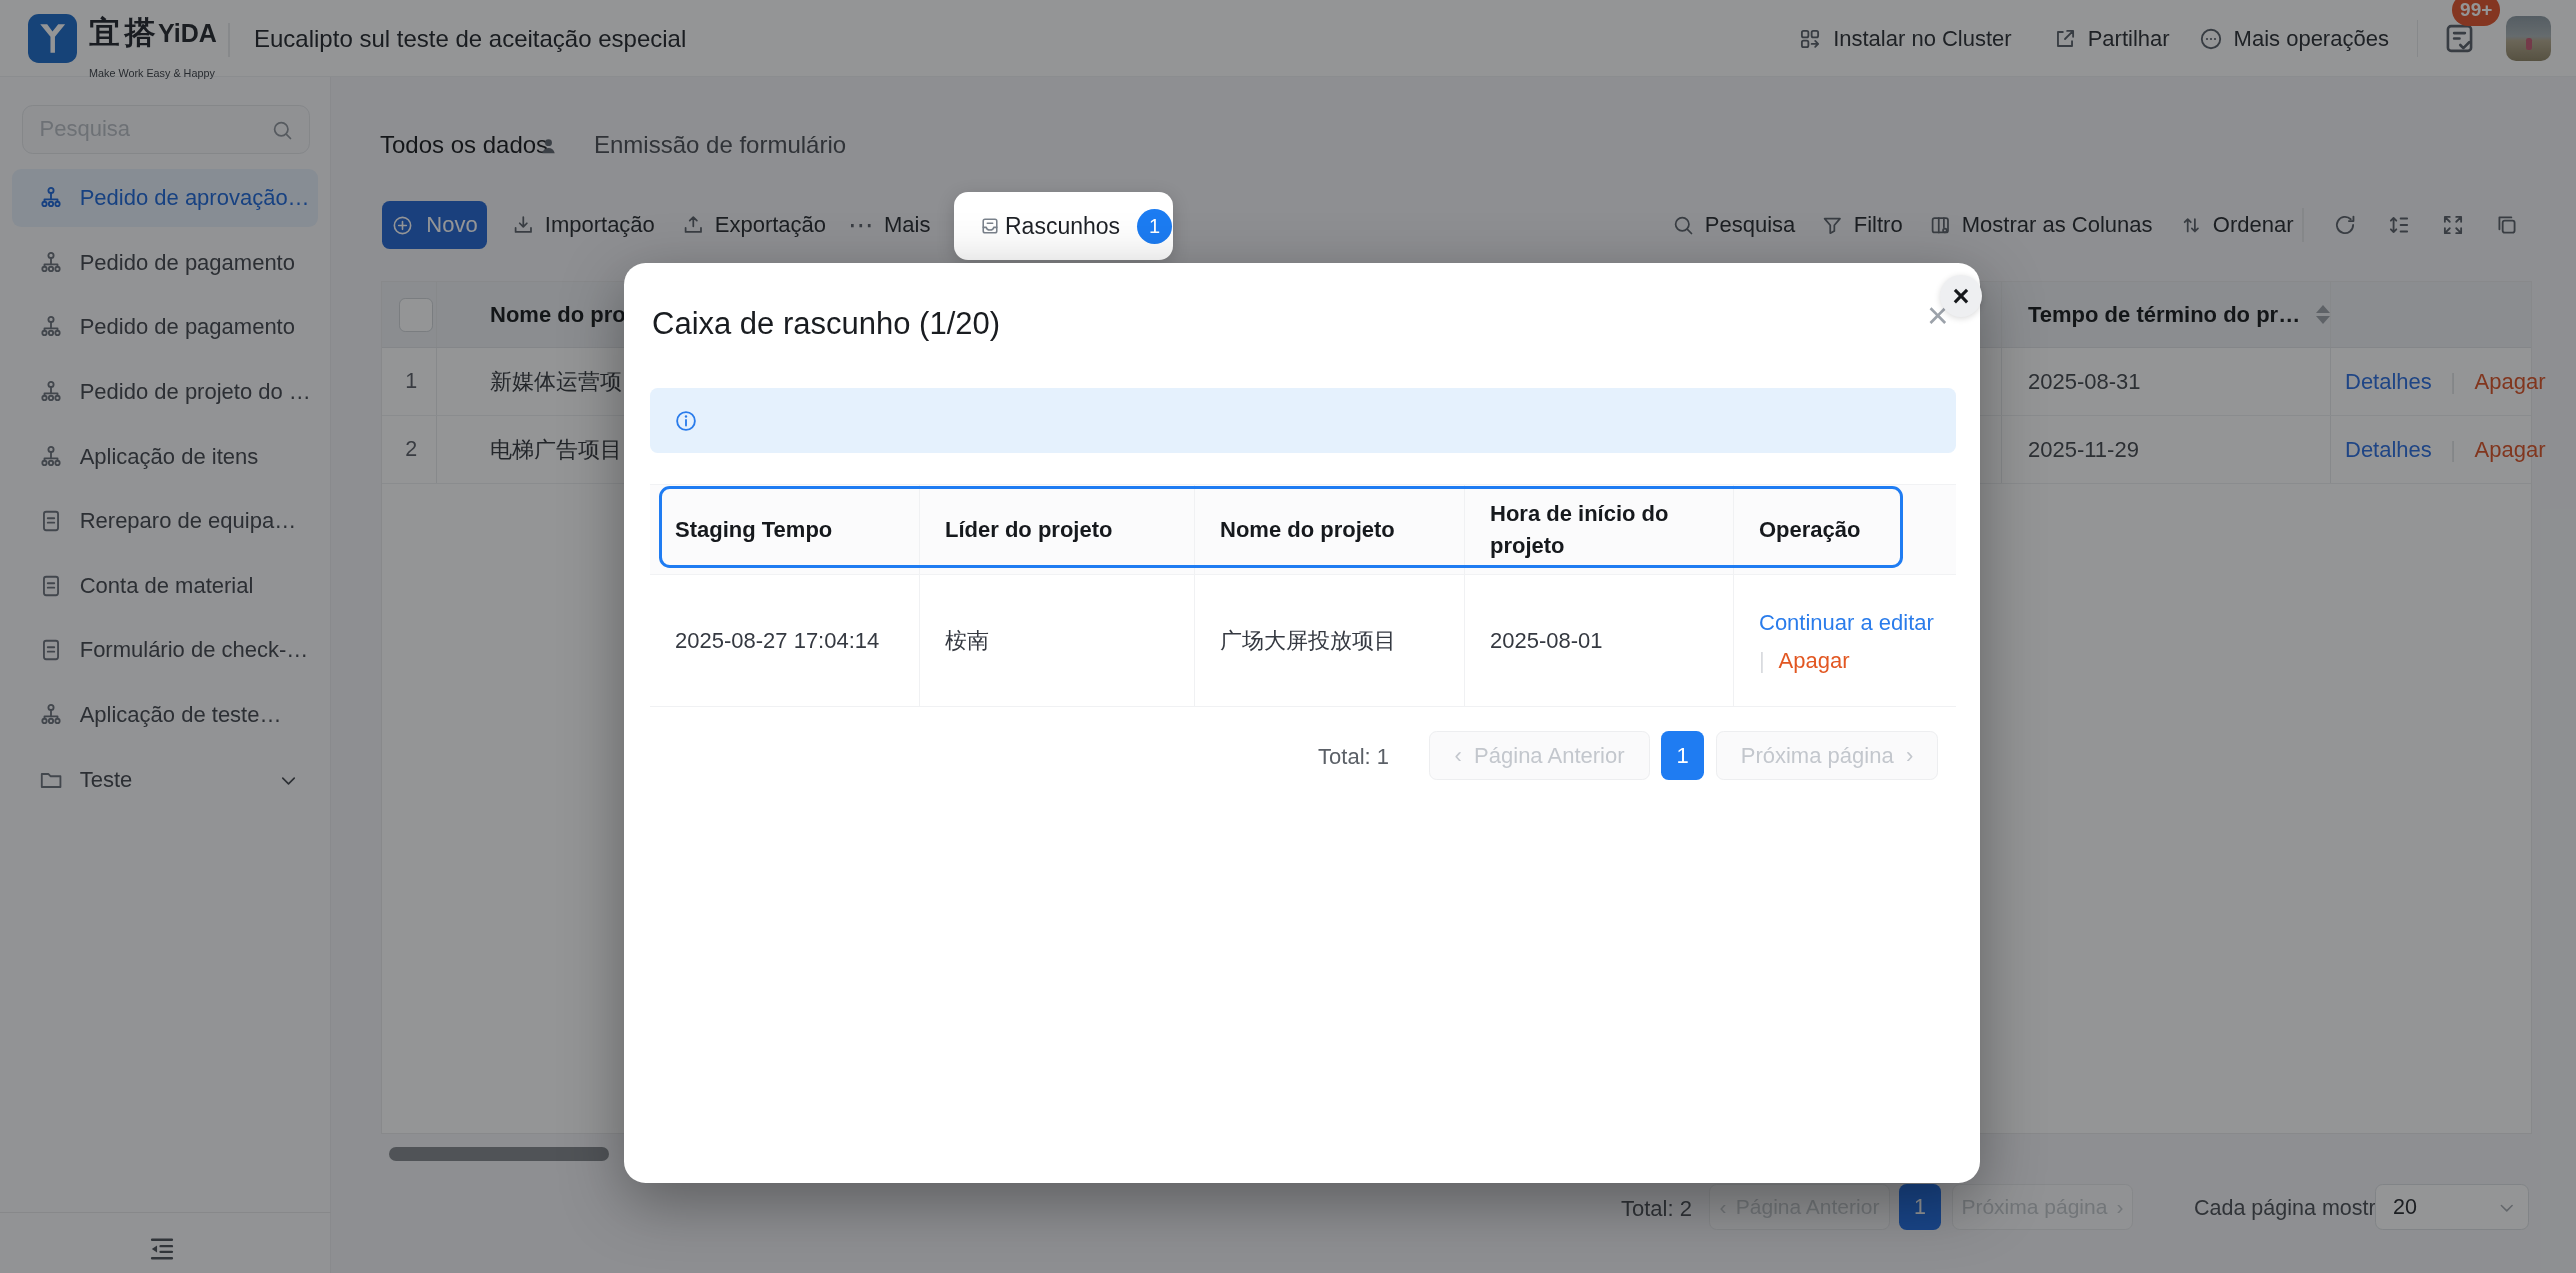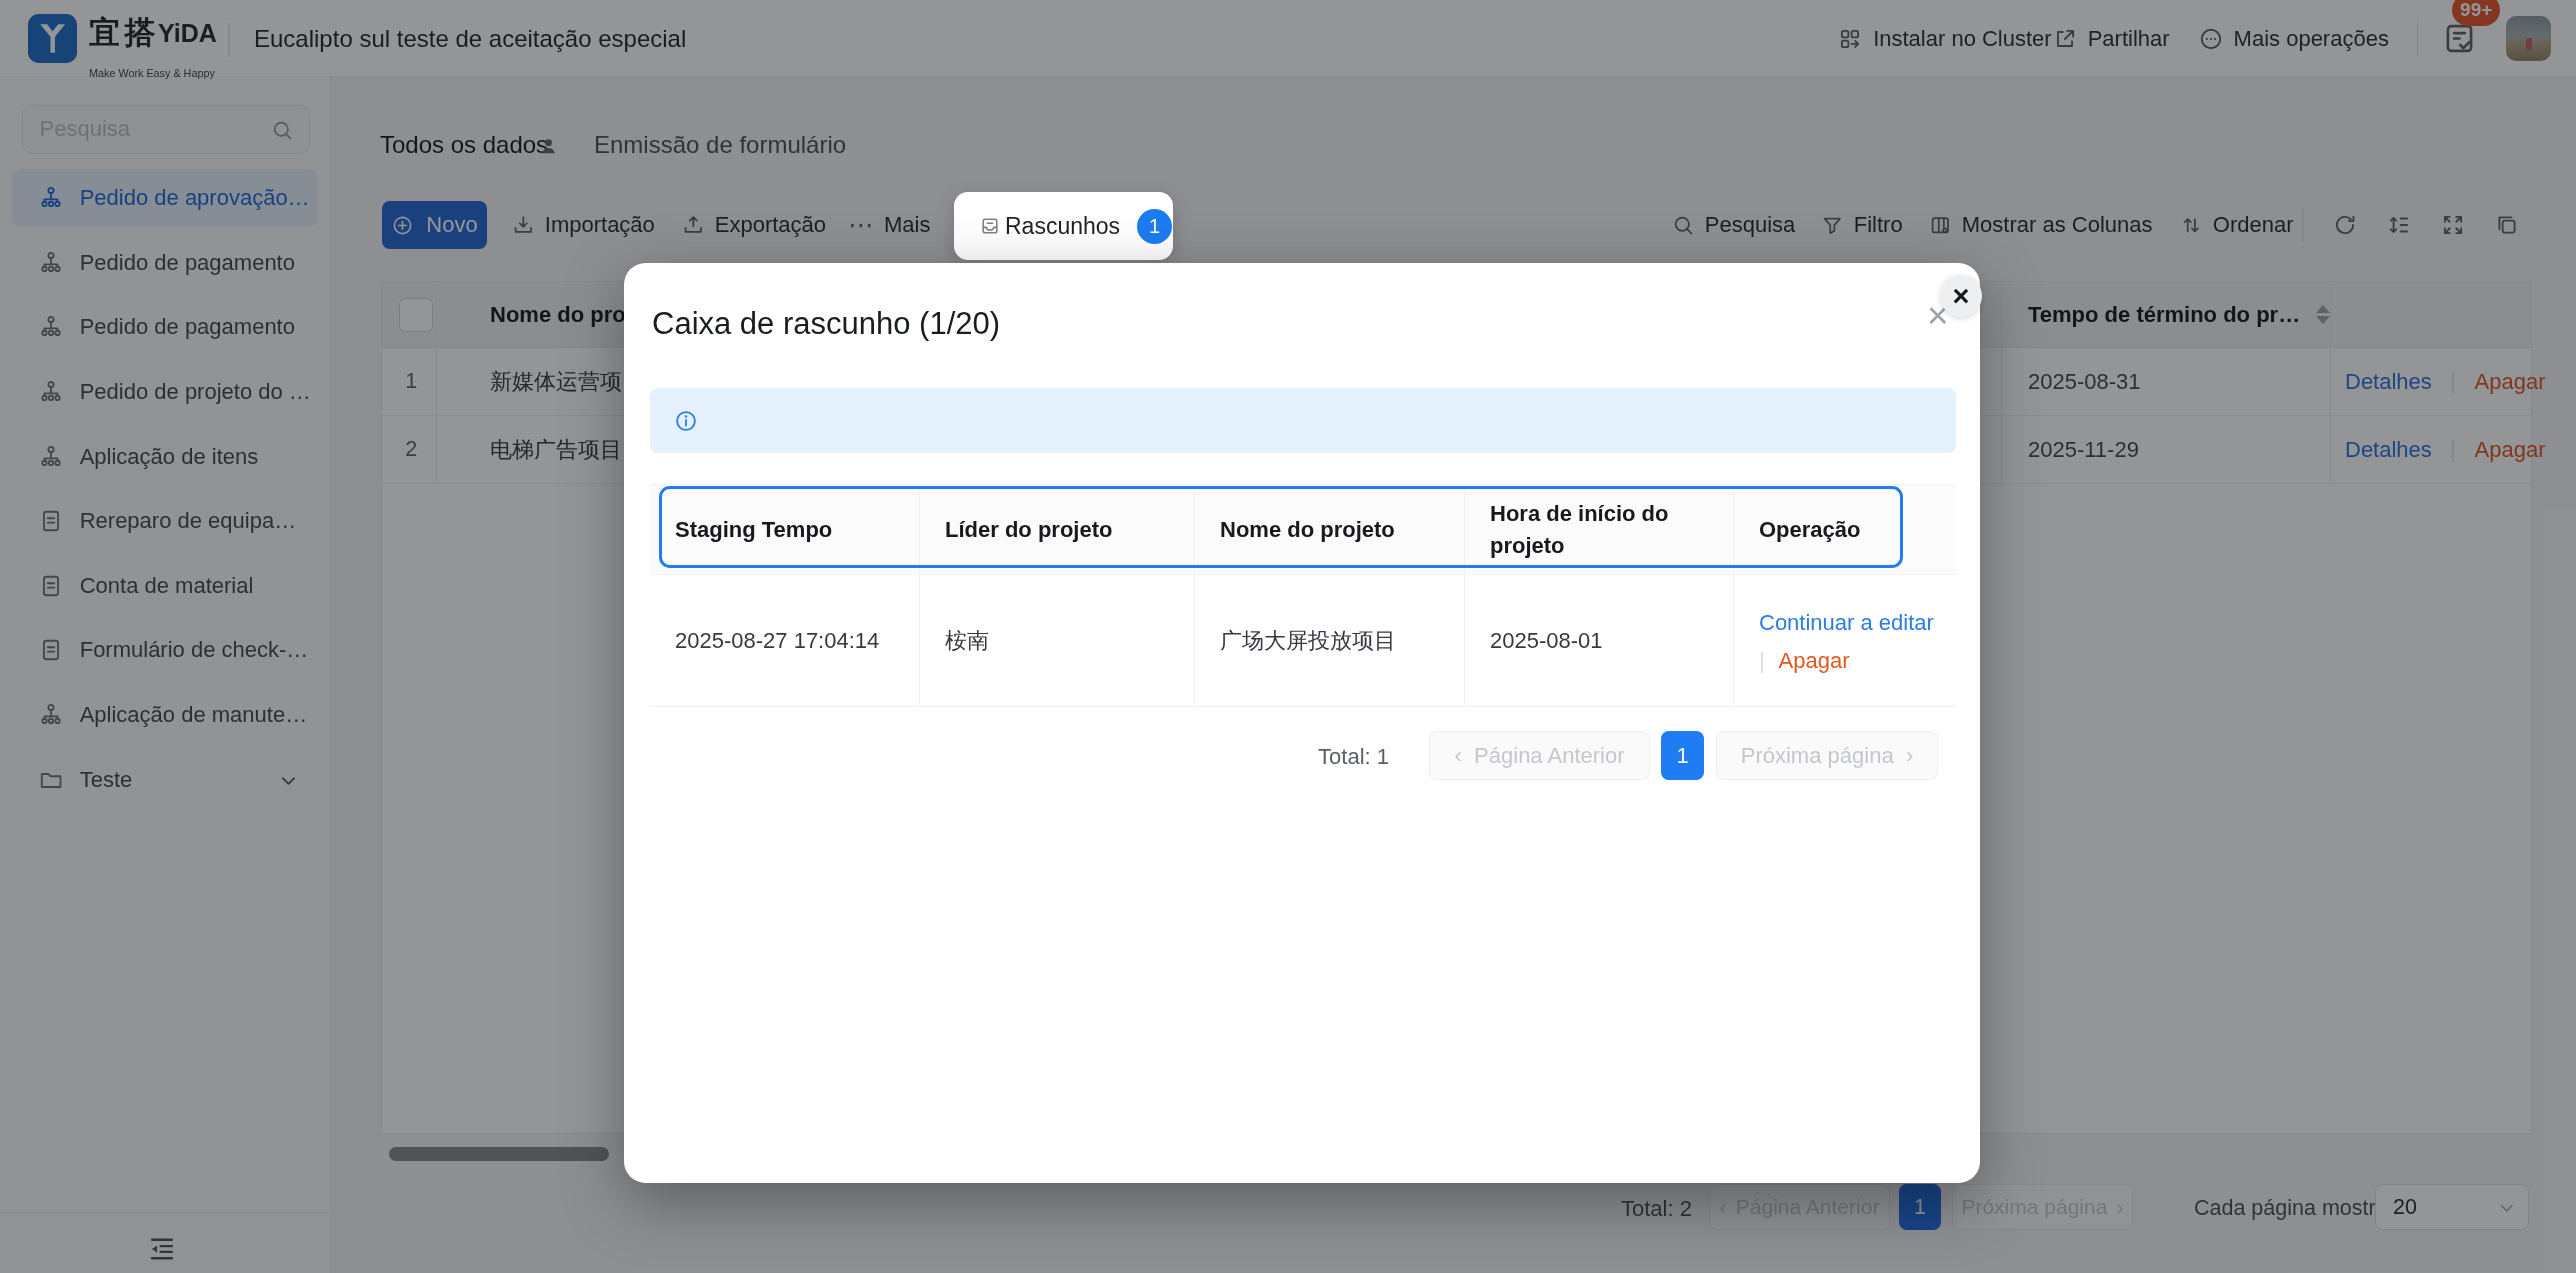--- a/index.html
+++ b/index.html
@@ -221,21 +221,21 @@
       <svg class="ic" style="width:49px;height:49px" viewBox="0 0 64 64" width="49" height="49">
         <use href="#i-logo"></use>
       </svg>
     </div>
   <div class="logo-cn">宜搭</div>
   <div class="logo-en">YiDA</div>
   <div class="logo-tag">Make Work Easy &amp; Happy</div>
   <div class="hdr-div"></div>
   <div class="app-title">Eucalipto sul teste de aceitação especial</div>
   <div class="hdr-right">
-    <div class="hdr-act" style="">
+    <div class="hdr-act" style="margin-right:40px">
       <svg class="ic" viewBox="0 0 34 34" width="26" height="26">
           <use href="#i-grid-install"></use>
         </svg>
       <span>Instalar no Cluster</span>
     </div>
     <div class="hdr-act" style="margin-right:28px">
       <svg class="ic" viewBox="0 0 34 34" width="26" height="26">
           <use href="#i-share"></use>
         </svg>
       <span>Partilhar</span>
@@ -310,21 +310,21 @@
   <div class="side-item" style="top:544px">
     <svg class="ic" viewBox="0 0 34 34" width="26" height="26">
         <use href="#i-doc"></use>
       </svg>
     <span>Formulário de check-…</span>
   </div>
   <div class="side-item" style="top:609px">
     <svg class="ic" viewBox="0 0 34 34" width="26" height="26">
         <use href="#i-org"></use>
       </svg>
-    <span>Aplicação de manute…</span>
+    <span>Aplicação de teste…</span>
   </div>
   <div class="side-item" style="top:674px">
     <svg class="ic" viewBox="0 0 34 34" width="26" height="26">
         <use href="#i-folder"></use>
       </svg>
     <span>Teste</span>
     <svg class="ic chev" viewBox="0 0 30 30" width="23" height="23">
         <use href="#i-chevdown"></use>
       </svg>
   </div>

